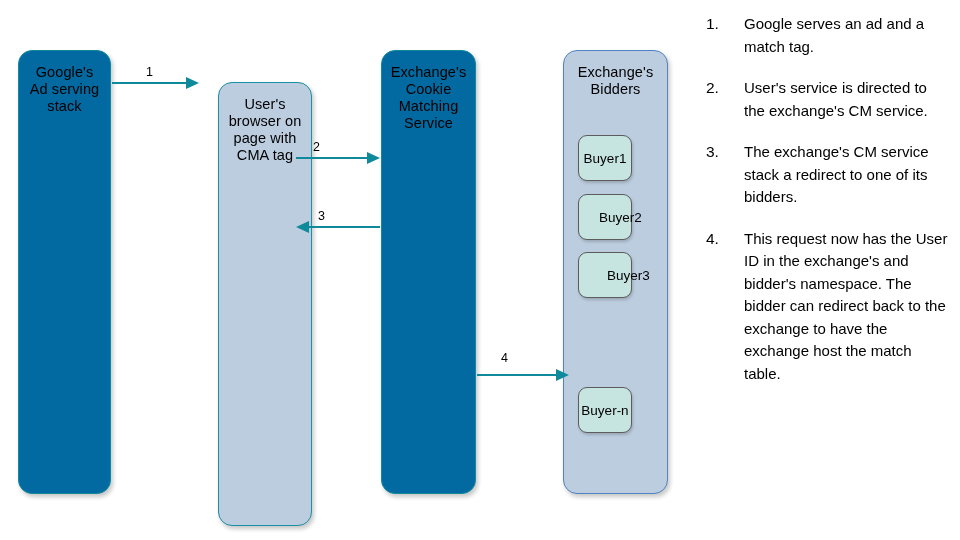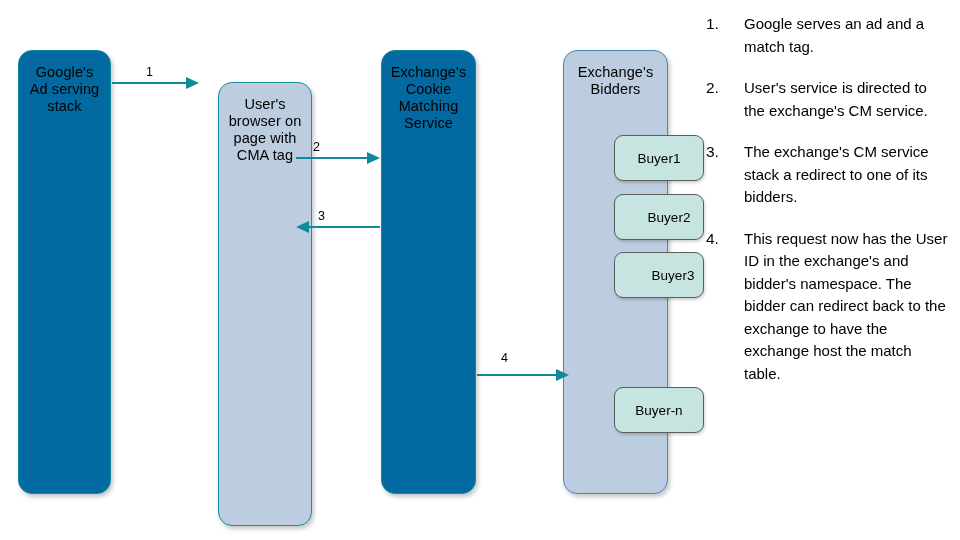--- a/index.html
+++ b/index.html
@@ -50,31 +50,30 @@
 
   #lane-google   { left: 18px;  top: 50px; width: 93px;  height: 444px; }
   #lane-browser  { left: 218px; top: 50px; width: 94px;  height: 444px; margin-top: 32px; }
   #lane-cm       { left: 381px; top: 50px; width: 95px;  height: 444px; }
   #lane-bidders  { left: 563px; top: 50px; width: 105px; height: 444px; }
 
   
   .buyer {
     position: absolute;
     box-sizing: border-box;
-    width: 90px;
+    width: 54px;
     height: 46px;
     left: 578px;
     border-radius: 9px;
     background: #c7e5e0;
     border: 1.3px solid #5c5c5c;
     font-size: 13.5px;
     line-height: 46px;
     text-align: center;
     box-shadow: 1px 2px 3px rgba(0,0,0,0.18);
-    margin-left: 36px;
   }
   #buyer-1 { top: 135px; }
   #buyer-2 { top: 194px; padding-left: 20px; }
   #buyer-3 { top: 252px; padding-left: 28px; }
   #buyer-n { top: 387px; }
 
   
   .arrow-line {
     position: absolute;
     height: 2.4px;

